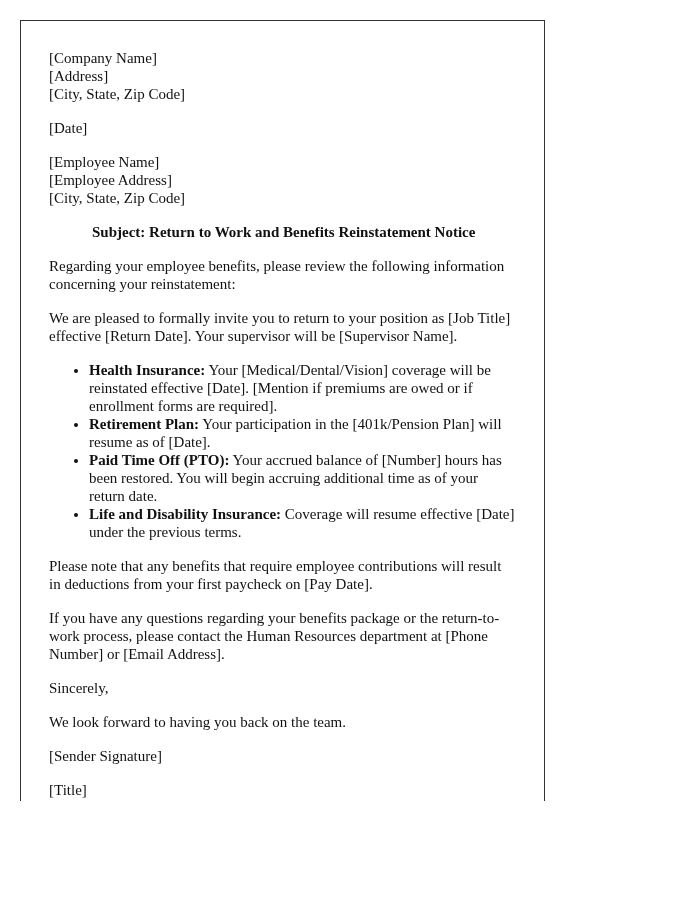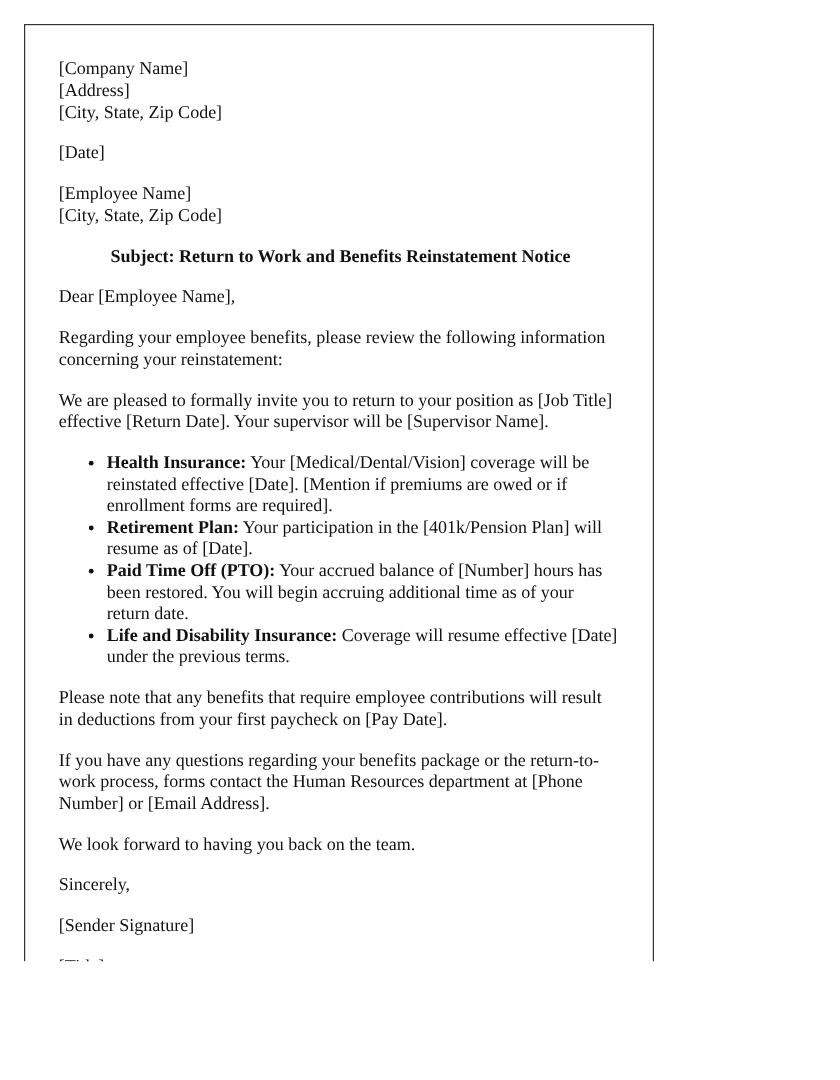--- a/index.html
+++ b/index.html
@@ -51,45 +51,45 @@
     <span class="line">[Address]</span>
     <span class="line">[City, State, Zip Code]</span>
   </div>
 
   <div class="block">
     <span class="line">[Date]</span>
   </div>
 
   <div class="block">
     <span class="line">[Employee Name]</span>
+    <span class="line">[Employee Address]</span>
     <span class="line">[City, State, Zip Code]</span>
   </div>
 
   <p class="subject">Subject: Return to Work and Benefits Reinstatement Notice</p>
 
-  <p>Dear [Employee Name],</p>
 
   <p>Regarding your employee benefits, please review the following information concerning your reinstatement:</p>
 
   <p>We are pleased to formally invite you to return to your position as [Job Title] effective [Return Date]. Your supervisor will be [Supervisor Name].</p>
 
   <ul>
     <li><span class="label">Health Insurance:</span><span> Your [Medical/Dental/Vision] coverage will be reinstated effective [Date]. [Mention if premiums are owed or if enrollment forms are required].</span></li>
     <li><span class="label">Retirement Plan:</span><span> Your participation in the [401k/Pension Plan] will resume as of [Date].</span></li>
     <li><span class="label">Paid Time Off (PTO):</span><span> Your accrued balance of [Number] hours has been restored. You will begin accruing additional time as of your return date.</span></li>
     <li><span class="label">Life and Disability Insurance:</span><span> Coverage will resume effective [Date] under the previous terms.</span></li>
   </ul>
 
   <p>Please note that any benefits that require employee contributions will result in deductions from your first paycheck on [Pay Date].</p>
 
-  <p>If you have any questions regarding your benefits package or the return-to-work process, forms contact the Human Resources department at [Phone Number] or [Email Address].</p>
+  <p>If you have any questions regarding your benefits package or the return-to-work process, please contact the Human Resources department at [Phone Number] or [Email Address].</p>
+
+  <p>Sincerely,</p>
 
   <p>We look forward to having you back on the team.</p>
-
-  <p>Sincerely,</p>
 
   <p>[Sender Signature]</p>
 
   <div class="sig-block">
     <span class="line">[Title]</span>
   </div>
 
 </div>
 
 </body></html>

